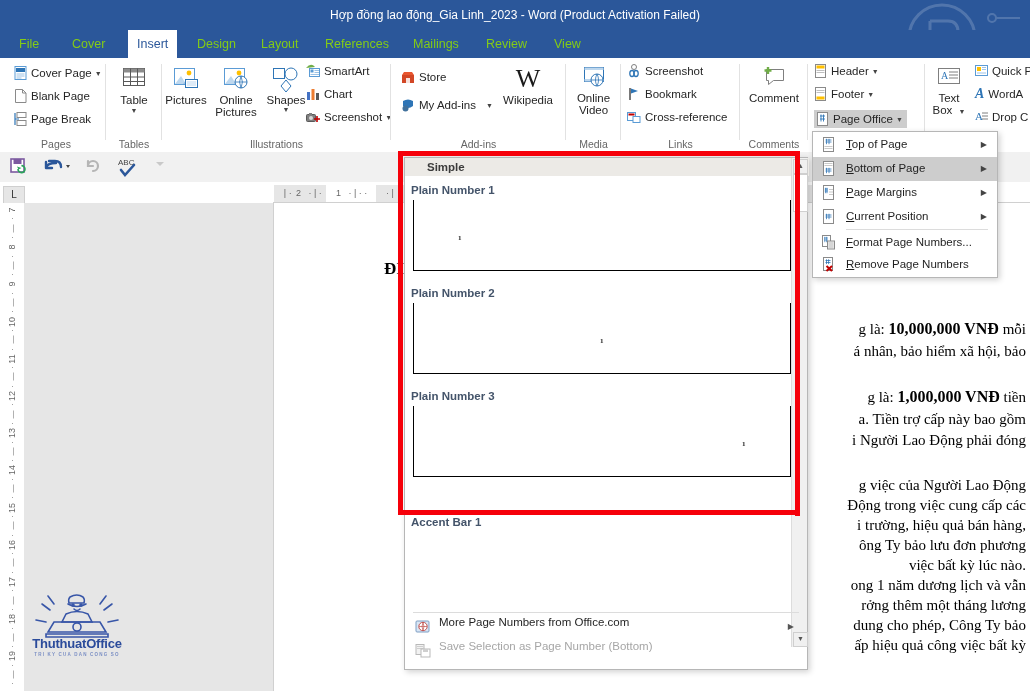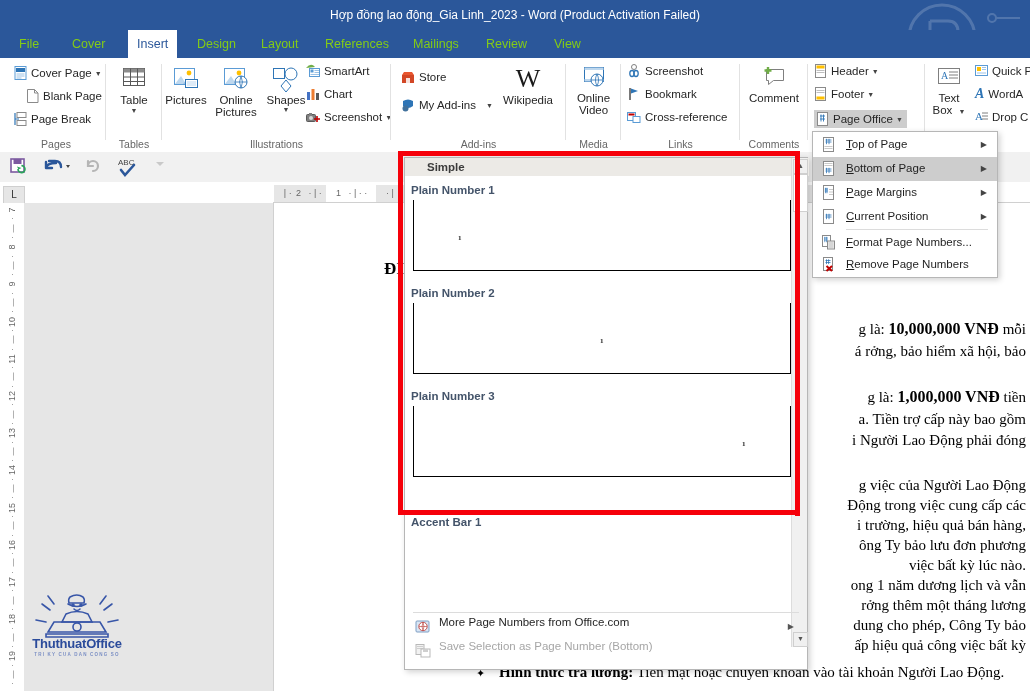--- a/index.html
+++ b/index.html
@@ -208,21 +208,21 @@
       <svg class="ico" width="13" height="14" viewBox="0 0 13 14">
         <rect x="1" y="0.5" width="11" height="13" fill="#fff" stroke="#5b9bd5"></rect>
         <rect x="2" y="2" width="9" height="4" fill="#2e75b6"></rect>
           <rect x="2.5" y="7.5" width="8" height="1" fill="#9dc3e6"></rect>
         <rect x="2.5" y="9.5" width="8" height="1" fill="#9dc3e6"></rect>
           <rect x="2.5" y="11.5" width="5" height="1" fill="#9dc3e6"></rect>
       </svg>
       <span>Cover Page</span>
       <span class="caret">▼</span>
     </div>
-    <div class="rbtn" style="left:20px;top:31px">
+    <div class="rbtn" style="left:8px;top:31px">
       <svg class="ico" width="13" height="14" viewBox="0 0 13 14">
         <path d="M1.5 0.5h7l3.5 3.5v9.5h-10.5z" fill="#fff" stroke="#8a8a8a"></path>
         <path d="M8.5 0.5v3.5h3.5" fill="none" stroke="#8a8a8a"></path>
       </svg>
       <span>Blank Page</span>
     </div>
     <div class="rbtn" style="left:8px;top:54px">
       <svg class="ico" width="13" height="14" viewBox="0 0 13 14">
         <rect x="3" y="0.5" width="9" height="5" fill="#fff" stroke="#8a8a8a"></rect>
         <rect x="3" y="8.5" width="9" height="5" fill="#fff" stroke="#8a8a8a"></rect>
@@ -567,38 +567,34 @@
     <div class="vt" style="top: 457.7px; font-size: 8px;">·</div>
     <div class="vt" style="top: 467px; font-size: 8px;">—</div>
     <div class="vt" style="top: 476.3px; font-size: 8px;">·</div>
   </div>
 
 <div class="workspace">
   <div class="page">
     <div class="doctext" style="left:110px;top:56px;font-weight:bold;font-size:17px">ĐIỀ</div>
     <div id="doclines">
         <div class="doctext" style="left: auto; top: 117px; right: 4px;"><span class="w">g là: </span><span class="w" style="font-weight: bold; font-size: 16px;">10,000,000 VNĐ</span><span class="w"> mỗi</span></div>
-        <div class="doctext" style="left: auto; top: 140px; right: 4px;"><span class="w">á rởng, bảo hiểm xã hội, bảo</span></div>
+        <div class="doctext" style="left: auto; top: 140px; right: 4px;"><span class="w">á nhân, bảo hiểm xã hội, bảo</span></div>
         <div class="doctext" style="left: auto; top: 185px; right: 4px; text-align: center;"><span class="w">g là: </span><span class="w" style="font-weight: bold; font-size: 16px;">1,000,000 VNĐ</span><span class="w"> tiền</span></div>
         <div class="doctext" style="left: auto; top: 208px; right: 4px;"><span class="w">a. Tiền trợ cấp này bao gồm</span></div>
         <div class="doctext" style="left: auto; top: 229px; right: 4px;"><span class="w">i Người Lao Động phải đóng</span></div>
         <div class="doctext" style="left: auto; top: 274px; right: 4px;"><span class="w">g việc của Người Lao Động</span></div>
         <div class="doctext" style="left: auto; top: 294px; right: 4px;"><span class="w">Động trong việc cung cấp các</span></div>
         <div class="doctext" style="left: auto; top: 314px; right: 4px;"><span class="w">i trường, hiệu quả bán hàng,</span></div>
         <div class="doctext" style="left: auto; top: 334px; right: 4px;"><span class="w">ông Ty bảo lưu đơn phương</span></div>
         <div class="doctext" style="left: auto; top: 354px; right: 4px;"><span class="w">việc bất kỳ lúc nào.</span></div>
         <div class="doctext" style="left: auto; top: 374px; right: 4px;"><span class="w">ong 1 năm dương lịch và vẫn</span></div>
         <div class="doctext" style="left: auto; top: 394px; right: 4px;"><span class="w">rởng thêm một tháng lương</span></div>
         <div class="doctext" style="left: auto; top: 414px; right: 4px;"><span class="w">dung cho phép, Công Ty bảo</span></div>
         <div class="doctext" style="left: auto; top: 434px; right: 4px;"><span class="w">ấp hiệu quả công việc bất kỳ</span></div>
       </div>
-    <div class="doctext" style="left:202px;top:461px">
-      <span class="diamond">✦</span>
-      <span style="margin-left:10px"><b><span class="w">Hình thức trả lương:</span></b><span class="w"> Tiền mặt hoặc chuyển khoản vào tài khoản Người Lao Động.</span></span>
-    </div>
   </div>
 </div>
 
 <div class="logo">
   <svg width="118" height="46" viewBox="0 0 118 46" style="position:absolute;left:0;top:0">
     <g fill="none" stroke="#3856a8" stroke-width="1.6" stroke-linecap="round">
       <path d="M52 5 q7-4 13 0 q2 2 1 6 l-15 0 q-1-4 1-6z"></path>
       <path d="M50 12 q9 5 18 0"></path>
       <circle cx="55" cy="13" r="1" fill="#3856a8"></circle>
         <circle cx="63" cy="13" r="1" fill="#3856a8"></circle>

